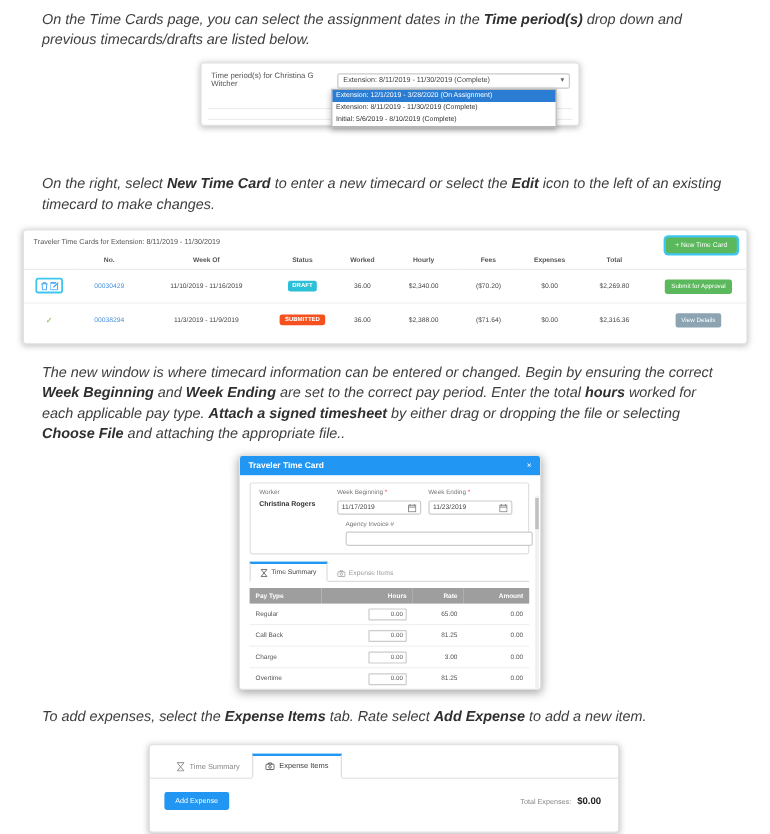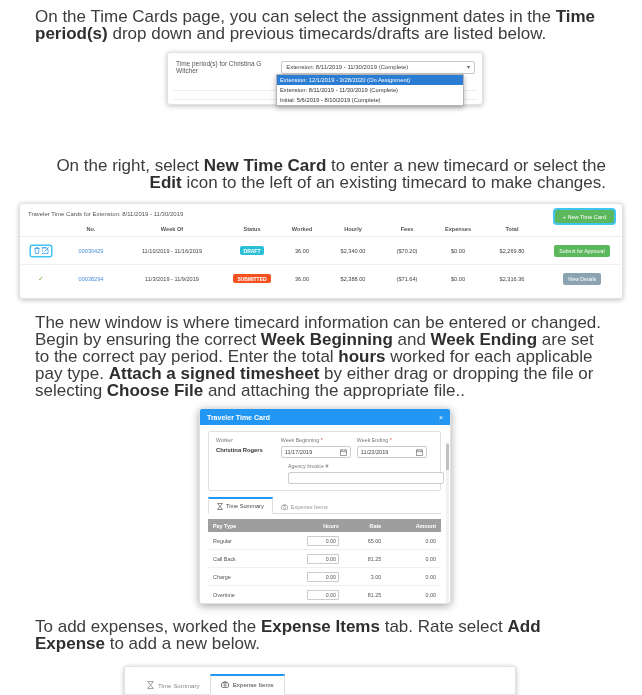--- a/index.html
+++ b/index.html
@@ -1,19 +1,19 @@
 <!DOCTYPE html>
 <html><head>
 <meta charset="utf-8">
 <style>
   * { margin:0; padding:0; box-sizing:border-box; }
   html,body { width:642px; height:695px; background:#fff; font-family:"Liberation Sans", sans-serif; }
   body { padding-top:8px; color:#3d3d3d; overflow:hidden; }
 
-  .doc-paragraph { margin:0 36px 0 35px; font-size:17px; line-height:17px; color:#3d3d3d; }
+  .doc-paragraph { margin:0 36px 0 35px; font-size:12px; line-height:17px; color:#3d3d3d;font-style:italic; }
   .doc-paragraph b { font-weight:bold; color:#2f2f2f; }
 
   .shot { position:relative; background:#fff; border:1px solid #e2e2e2; border-radius:3px;
           box-shadow:0 1px 5px rgba(0,0,0,.25); }
 
   
   .shot1 { width:316px; height:53px; margin:10px 0 0 167px; }
   .shot1-row { display:flex; align-items:center; padding:7px 7px 0 8px; }
   .shot1-label { font-size:6.5px; color:#555; }
   .select-box { margin-left:auto; width:201px; border:1px solid #c9c9c9; border-radius:2px;
@@ -119,21 +119,21 @@
   </div>
   <div class="hint-line" style="bottom:13px;"></div>
   <div class="hint-line" style="bottom:4px;"></div>
   <div class="dropdown-options">
     <div class="dropdown-option selected">Extension: 12/1/2019 - 3/28/2020 (On Assignment)</div>
     <div class="dropdown-option">Extension: 8/11/2019 - 11/30/2019 (Complete)</div>
     <div class="dropdown-option">Initial: 5/6/2019 - 8/10/2019 (Complete)</div>
   </div>
 </div>
 
-<p class="doc-paragraph" style="margin-top:52px;text-align:right;"><span>On the right, select </span><b>New Time Card</b><span> to enter a new timecard or select the </span><b>Edit</b><span> icon to the left of an existing timecard to make changes.</span></p>
+<p class="doc-paragraph" style="margin-top:40px;"><span>On the right, select </span><b>New Time Card</b><span> to enter a new timecard or select the </span><b>Edit</b><span> icon to the left of an existing timecard to make changes.</span></p>
 
 <div class="shot shot2">
   <div class="shot2-title">Traveler Time Cards for Extension: 8/11/2019 - 11/30/2019</div>
   <div class="new-btn">+ New Time Card</div>
   <table class="tc-table">
     <colgroup>
       <col class="col-icons">
         <col class="col-no">
         <col class="col-week">
         <col class="col-status">
@@ -304,21 +304,21 @@
           <td class="num">0.00</td>
         </tr>
       </tbody>
     </table>
     <div class="modal-scrollbar">
         <div class="modal-scroll-thumb"></div>
       </div>
   </div>
 </div>
 
-<p class="doc-paragraph" style="margin-top:14px;"><span>To add expenses, worked the </span><b>Expense Items</b><span> tab. Rate select </span><b>Add Expense</b><span> to add a new below.</span></p>
+<p class="doc-paragraph" style="margin-top:14px;"><span>To add expenses, select the </span><b>Expense Items</b><span> tab. Rate select </span><b>Add Expense</b><span> to add a new item.</span></p>
 
 <div class="shot shot4">
   <div class="shot4-tabs">
     <div class="tab4 inactive">
       <svg class="svg-icon" width="7" height="8" viewBox="0 0 6 7">
           <path d="M0.5 0.5h5L3 3.5 0.5 6.5h5L3 3.5z" fill="none" stroke="#888" stroke-width="0.7"></path>
         </svg>
       <span>Time Summary</span>
     </div>
     <div class="tab4 active">

